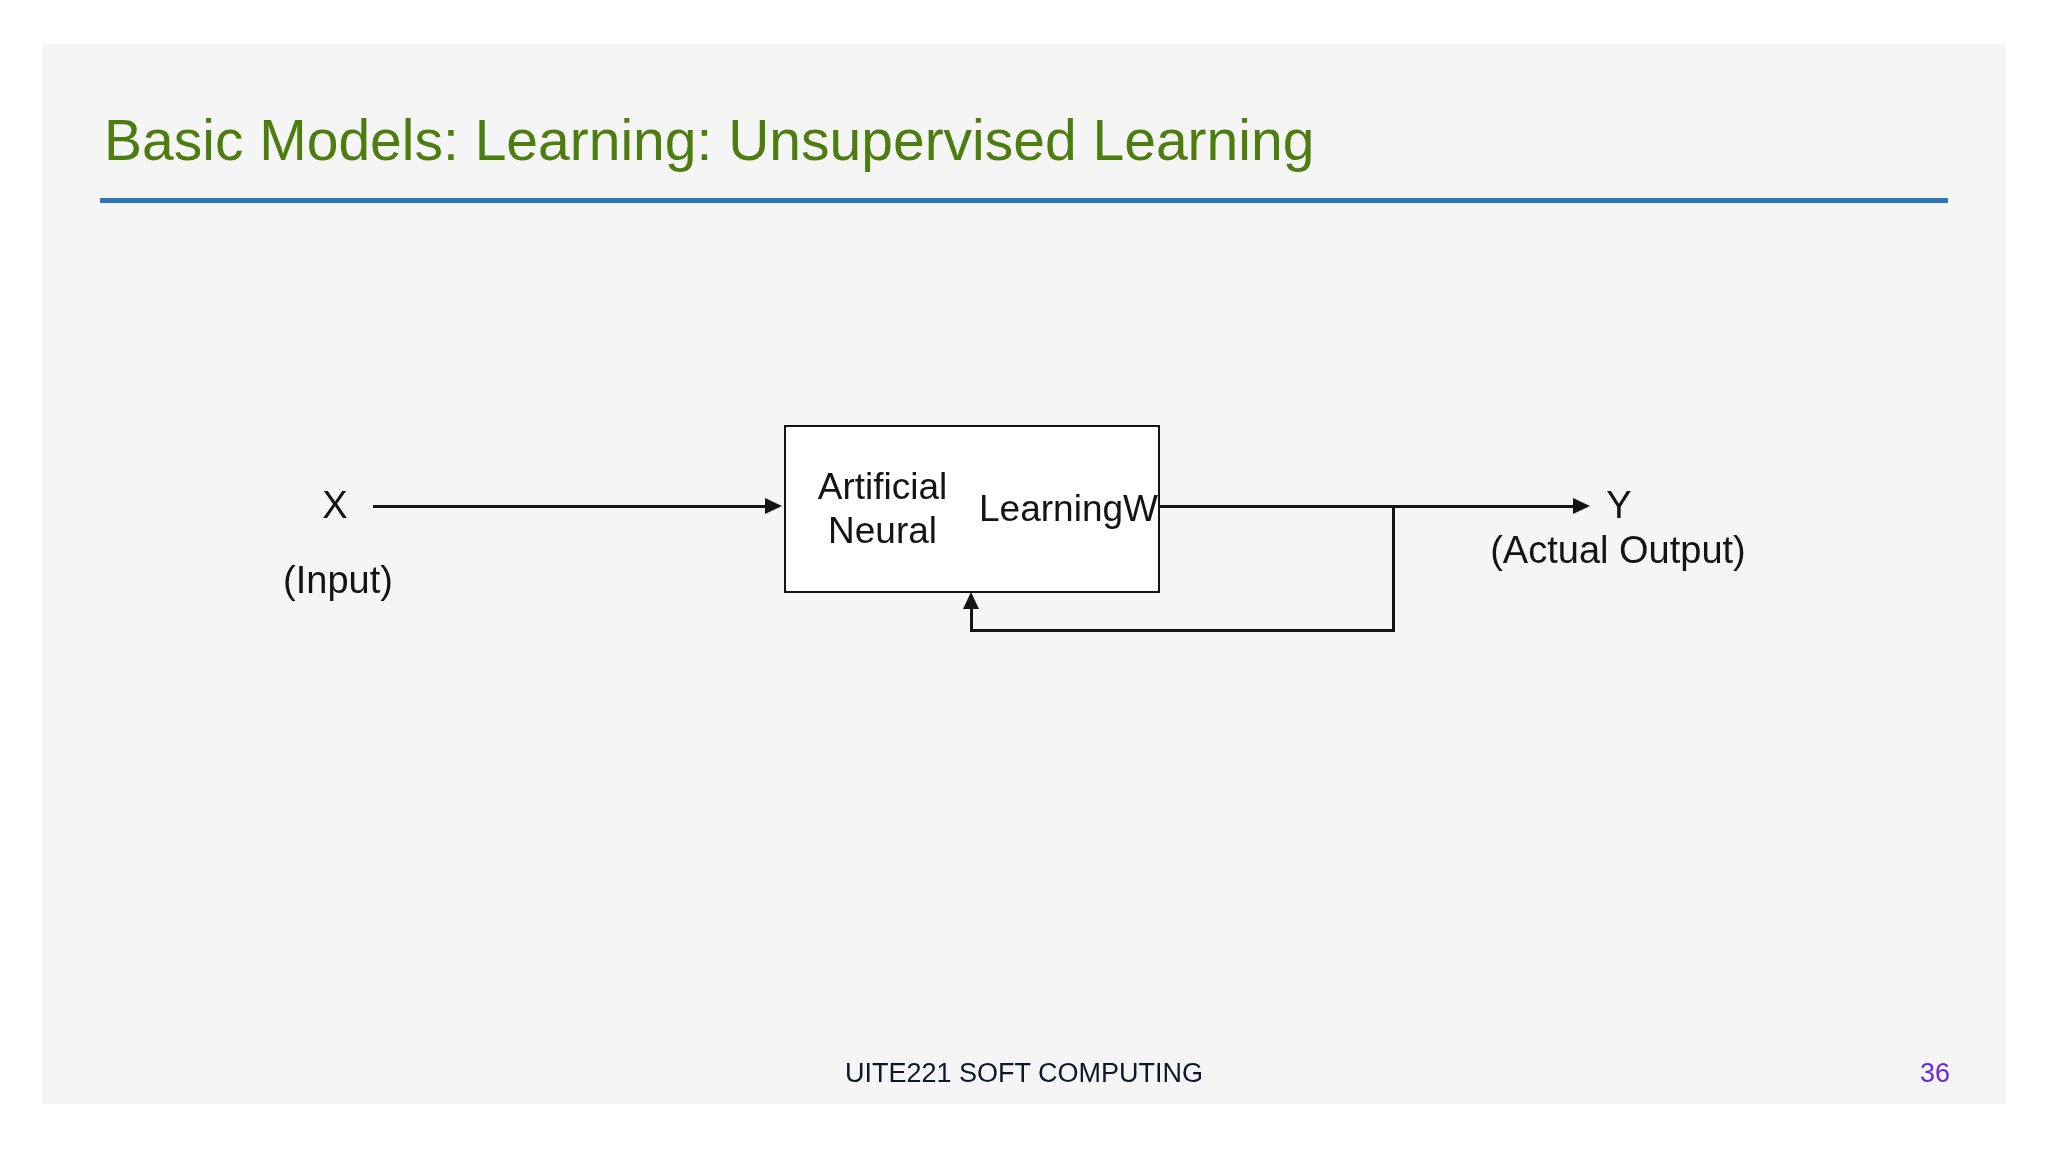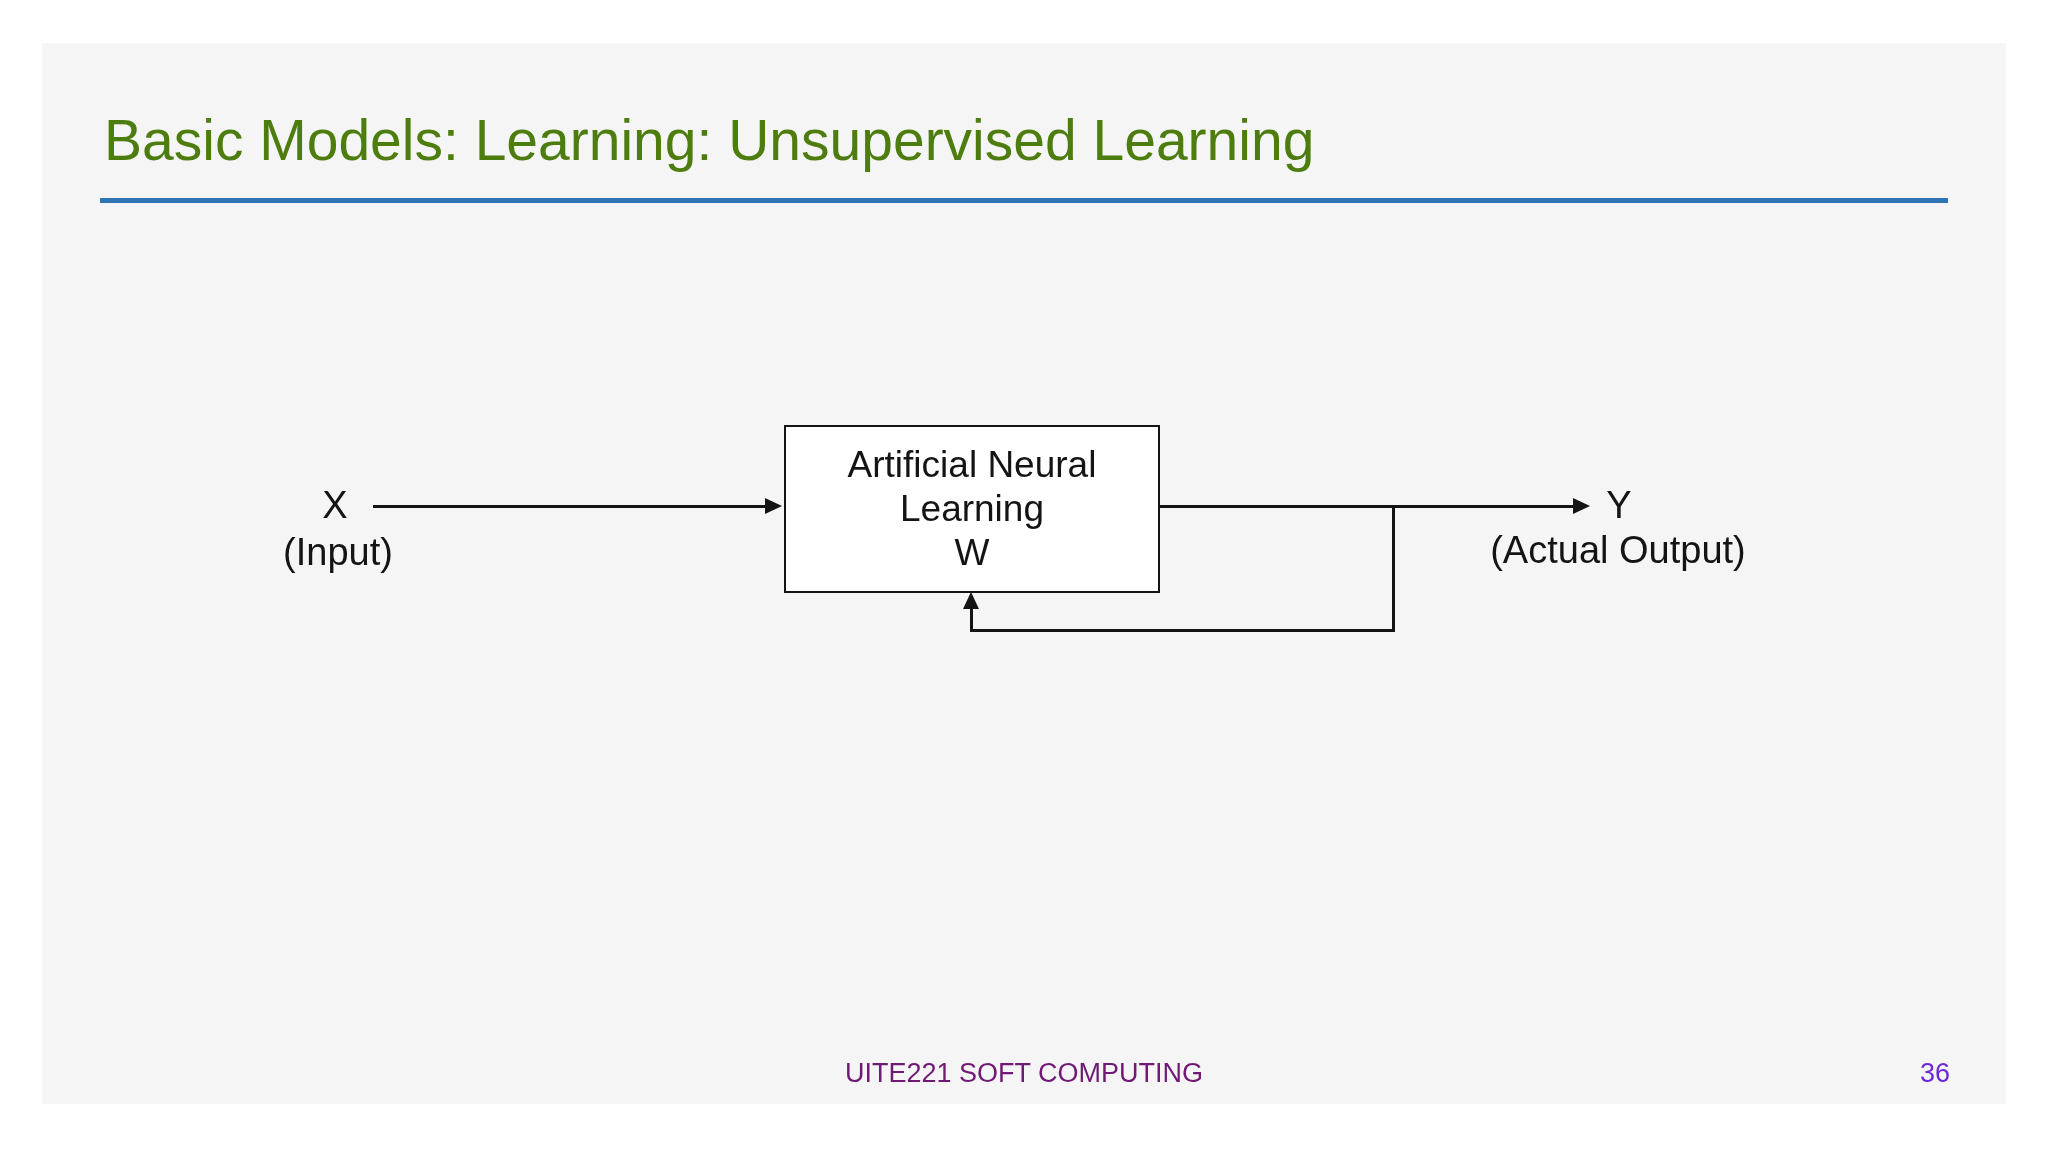--- a/index.html
+++ b/index.html
@@ -37,21 +37,21 @@
   .diagram {
     position:absolute;
     left:0; top:0; width:100%; height:100%;
   }
   .ann-box {
     position:absolute;
     left:742px; top:382px;
     width:376px; height:168px;
     background:#ffffff;
     border:2.5px solid #141414;
-    display:flex; flex-direction:column;
+    display:flex; 
     align-items:center; justify-content:center;
     text-align:center;
     font-size:37px; line-height:44px;
     color:#141414;
   }
   .hline { position:absolute; height:3px; background:#141414; }
   .vline { position:absolute; width:3px; background:#141414; }
   .arrow-right {
     position:absolute; width:0; height:0;
     border-top:8px solid transparent;
@@ -65,37 +65,37 @@
     border-bottom:17px solid #141414;
   }
   .io-label {
     position:absolute;
     text-align:center;
     font-size:38px; line-height:42px;
     color:#141414;
     white-space:nowrap;
   }
   .lbl-x       { left:243px;  top:441px; width:100px; }
-  .lbl-input   { left:146px;  top:488px; width:300px; }
+  .lbl-input   { left:146px;  top:516px; width:300px; }
   .lbl-y       { left:1527px; top:441px; width:100px; }
   .lbl-output  { left:1426px; top:486px; width:300px; }
   .in-line     { left:331px;  top:462px; width:392px; }
   .in-arrow    { left:723px;  top:455px; }
   .out-line    { left:1118px; top:462px; width:414px; }
   .out-arrow   { left:1531px; top:455px; }
   .fb-v-right  { left:1350px; top:462px; height:127px; }
   .fb-h        { left:928px;  top:586px; width:425px; }
   .fb-v-left   { left:928px;  top:564px; height:25px; }
   .fb-arrow    { left:921px;  top:549px; }
   .footer-course {
     position:absolute;
     left:0; top:1016px; width:100%;
     text-align:center;
     font-size:27px; line-height:28px;
-    color:#701a75;
+    color:#0f172a;
   }
   .page-number {
     position:absolute;
     right:56px; top:1016px;
     font-size:27px; line-height:28px;
     color:#6d28d9;
   }
 </style>
 </head>
 <body>

